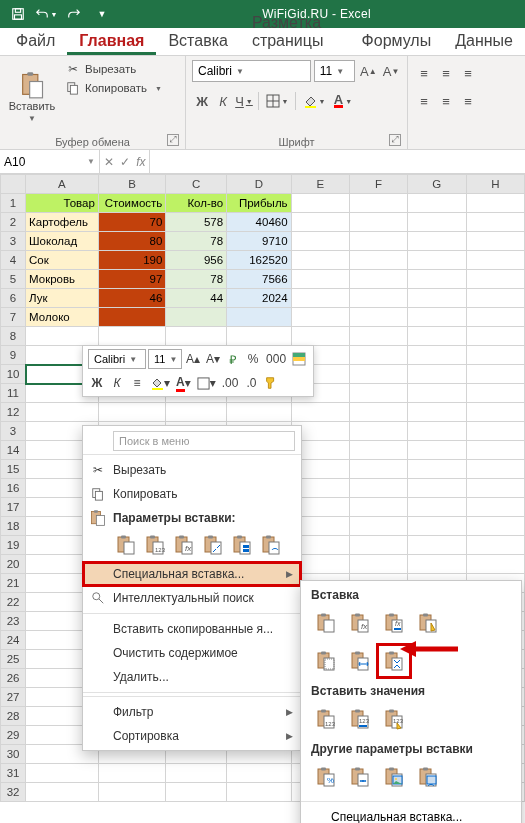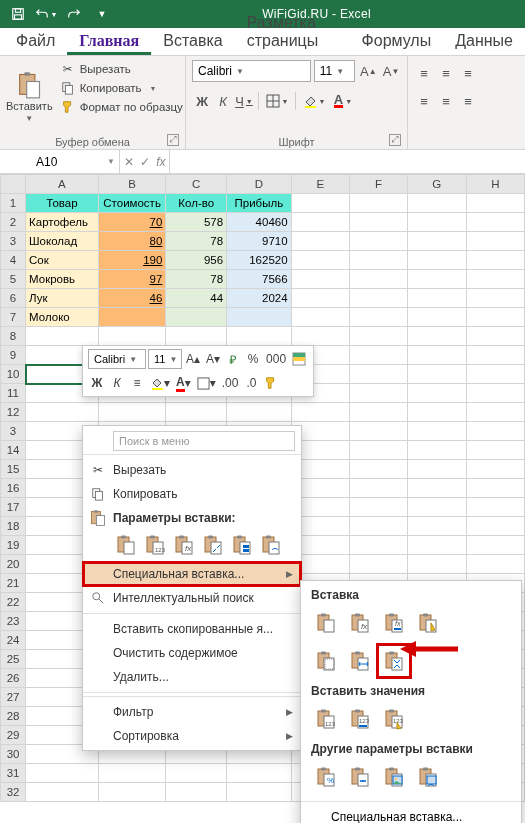--- a/index.html
+++ b/index.html
@@ -7,21 +7,21 @@
 
 
 .titlebar { background: #217346; height: 28px; display: flex; align-items: center; color: #fff; padding: 0 6px; }
 .titlebar .qat { display: flex; gap: 4px; align-items: center; }
 .titlebar .qat-btn { width: 24px; height: 24px; display: flex; align-items: center; justify-content: center; cursor: pointer; color: #fff; }
 .titlebar .title { flex: 1; text-align: center; font-size: 12px; letter-spacing: .3px; }
 
 
 .tabs { display: flex; background: #fff; height: 28px; border-bottom: 1px solid #d4d4d4; align-items: flex-end; padding-left: 4px; }
 .tab { padding: 6px 12px 5px; font-size: 16px; color: #444; cursor: pointer; }
-.tab.active { color: #4c1d95; font-weight: 600; border-bottom: 3px solid #217346; padding-bottom: 2px; font-family: Liberation Serif, serif; }
+.tab.active { color: #b91c1c; font-weight: 600; border-bottom: 3px solid #217346; padding-bottom: 2px; }
 
 
 .ribbon { background: #f3f2f1; border-bottom: 1px solid #d4d4d4; display: flex; height: 94px; }
 .ribbon-group { border-right: 1px solid #d4d4d4; padding: 4px 6px 1px; display: flex; flex-direction: column; }
 .ribbon-group .body { flex: 1; display: flex; gap: 4px; }
 .ribbon-group .label { text-align: center; font-size: 11px; color: #666; padding: 2px 0 0; position: relative; }
 .ribbon-group .label .launcher { position: absolute; right: 0; bottom: 2px; width: 12px; height: 12px; border: 1px solid #999; font-size: 9px; line-height: 9px; color: #666; cursor: pointer; text-align: center; }
 .big-btn { display: flex; flex-direction: column; align-items: center; justify-content: center; width: 52px; cursor: pointer; gap: 1px; }
 .big-btn .ic { width: 28px; height: 28px; }
 .big-btn .txt { font-size: 11px; color: #444; line-height: 1.1; text-align: center; }
@@ -33,40 +33,40 @@
 .font-row1 { display: flex; gap: 3px; align-items: center; }
 .font-row2 { display: flex; gap: 1px; align-items: center; margin-top: 8px; }
 .combo { background: #fff; border: 1px solid #ababab; height: 22px; display: flex; align-items: center; padding: 0 3px 0 5px; font-size: 12px; }
 .combo .dd { font-size: 8px; color: #666; margin-left: 4px; }
 .icon-btn { width: 20px; height: 22px; display: flex; align-items: center; justify-content: center; cursor: pointer; color: #555; font-size: 13px; }
 .icon-btn .dd { font-size: 7px; margin-left: 2px; }
 .icon-btn.wide { width: 28px; }
 
 
 .fbar { display: flex; height: 24px; border-bottom: 1px solid #d4d4d4; align-items: stretch; }
-.namebox { width: 88px; border-right: 1px solid #d4d4d4; display: flex; align-items: center; padding: 0 4px; font-size: 12px; margin-left: 32px; }
+.namebox { width: 100px; border-right: 1px solid #d4d4d4; display: flex; align-items: center; padding: 0 4px; font-size: 12px; }
 .namebox .dd { font-size: 8px; color: #888; margin-left: auto; }
 .fbtns { display: flex; align-items: center; padding: 0 4px; border-right: 1px solid #d4d4d4; gap: 6px; color: #888; font-size: 12px; }
 .fbtns span { cursor: pointer; }
 .fbtns .fx { font-style: italic; }
 .finput { flex: 1; padding: 0 6px; display: flex; align-items: center; }
 
 
 .grid { position: relative; }
 .grid table { border-collapse: collapse; table-layout: fixed; }
 .grid th, .grid td { border: 1px solid #d4d4d4; font-size: 11.5px; height: 19px; padding: 0 3px; text-align: right; background: #fff; overflow: hidden; white-space: nowrap; }
 .grid th { background: #e6e6e6; font-weight: normal; text-align: center; color: #444; }
 .grid .rowhdr { background: #e6e6e6; text-align: center; width: 26px; color: #444; }
 .grid .corner { background: #e6e6e6; width: 26px; }
 .grid .colA { width: 74px; } .grid .colB { width: 68px; } .grid .colC { width: 64px; } .grid .colD { width: 66px; }
 .grid .colR { width: 66px; }
 .grid td.txt { text-align: left; }
-.grid td.hdr { background: #5eead4; text-align: center; font-weight: normal; }
+.grid td.hdr { background: #bef264; text-align: right; font-weight: normal; }
 .grid td.cA { background: #fff2cc; text-align: left; }
-.grid td.cB { background: #fdba74; text-decoration: underline; }
+.grid td.cB { background: #c2410c; }
 .grid td.cC { background: #e2efda; }
 .grid td.cD { background: #ddebf7; }
 .grid .sel { outline: 2px solid #217346; outline-offset: -1px; position: relative; }
 .grid .sel::after { content: ''; position: absolute; right: -3px; bottom: -3px; width: 6px; height: 6px; background: #217346; }
 
 
 .minitb { position: absolute; left: 82px; top: 345px; background: #fff; border: 1px solid #c8c8c8; box-shadow: 0 3px 8px rgba(0,0,0,.2); padding: 3px 5px; display: flex; flex-direction: column; gap: 4px; z-index: 5; }
 .minitb .row { display: flex; gap: 2px; align-items: center; }
 .minitb .btn { min-width: 18px; height: 20px; display: flex; align-items: center; justify-content: center; cursor: pointer; font-size: 12px; color: #444; padding: 0 2px; }
 .minitb .combo { height: 20px; font-size: 11px; }
@@ -155,28 +155,20 @@
           </div>
         <div class="small-btn">
             <span class="ic">
               <svg width="14" height="14" viewBox="0 0 16 16" fill="none" stroke="#666">
                 <rect x="2" y="2" width="8" height="10"></rect>
                 <rect x="5" y="5" width="8" height="10" fill="#fff"></rect>
               </svg>
             </span>
             <span>Копировать</span>
             <span style="font-size:7px;margin-left:3px;color:#666">▼</span>
-          </div>
-        <div class="small-btn">
-            <span class="ic">
-              <svg width="14" height="14" viewBox="0 0 16 16">
-                <path d="M3 2h8v4l-3 2v6H5V8L3 6z" fill="#f4c430" stroke="#b8860b"></path>
-              </svg>
-            </span>
-            <span>Формат по образцу</span>
           </div>
       </div>
     </div>
     <div class="label"><span>Буфер обмена</span><span class="launcher">⤢</span></div>
   </div>
 
   <div class="ribbon-group" style="width:222px">
     <div class="body" style="flex-direction:column;gap:0">
       <div class="font-row1">
         <div class="combo" style="width:120px">

